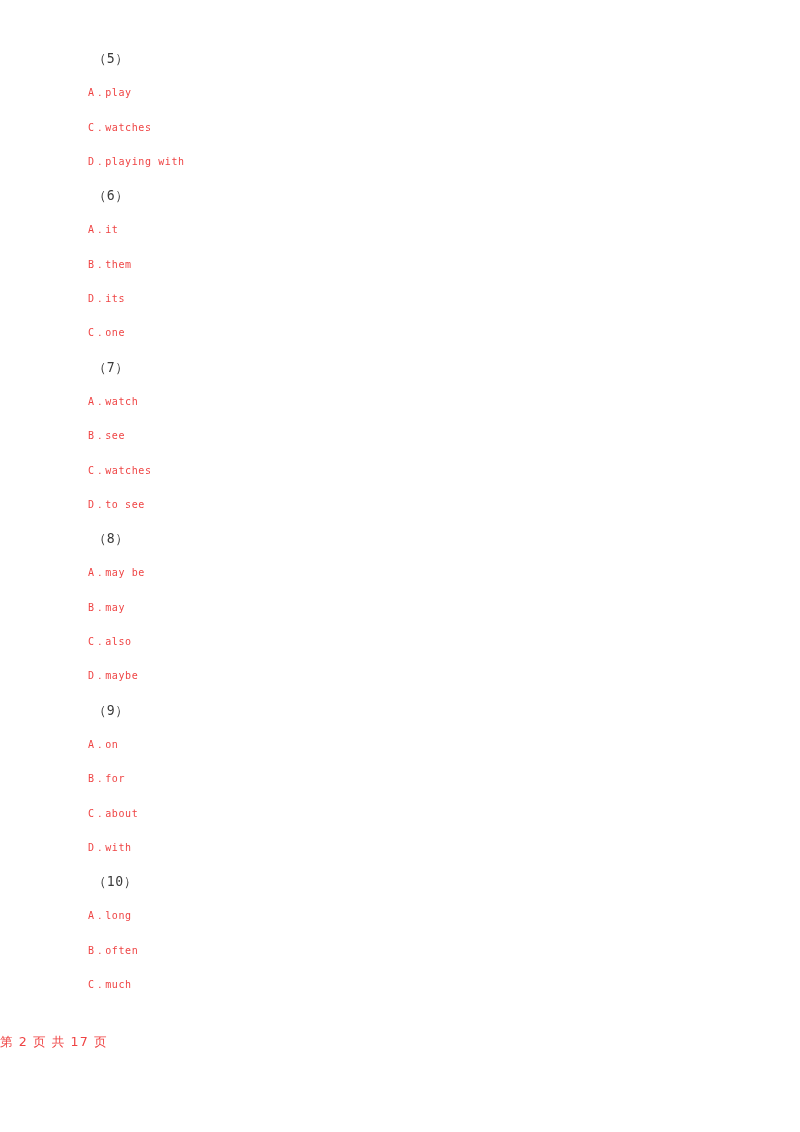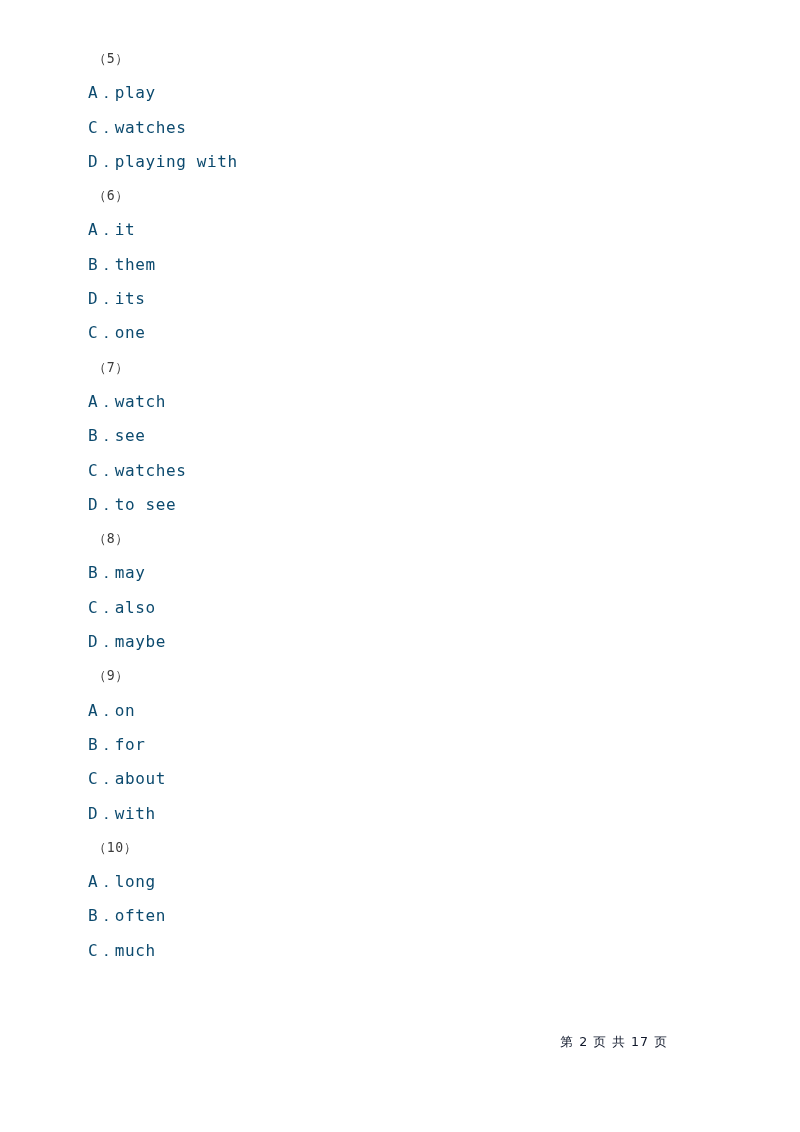--- a/index.html
+++ b/index.html
@@ -45,22 +45,22 @@
     font-size: 13.2px;
     line-height: 34.3px;
     height: 34.3px;
     letter-spacing: 0.6px;
     padding-left: 5px;
     white-space: pre;
   }
 
   
   .option-line {
-    color: #0c4a6e;
-    font-size: 16px;
+    color: #ef4444;
+    font-size: 10px;
     line-height: 34.3px;
     height: 34.3px;
     letter-spacing: 0.6px;
     white-space: pre;
   }
 
   .option-letter {
     display: inline;
   }
   .option-sep {
@@ -69,22 +69,22 @@
   .option-text {
     display: inline;
   }
 
   
   .page-footer {
     position: absolute;
     left: 0;
     top: 1031px;
     width: 668px;
-    text-align: right;
-    color: #0f172a;
+    text-align: left;
+    color: #ef4444;
     font-size: 12.6px;
     line-height: 22px;
     letter-spacing: 1.1px;
     white-space: pre;
     font-family: "DejaVu Sans", "Liberation Sans", sans-serif;
   }
 </style>
 </head>
 <body>
 
@@ -110,20 +110,21 @@
     <div class="question-block">
       <div class="question-number">（7）</div>
       <div class="option-line"><span class="option-letter">A</span><span class="option-sep">．</span><span class="option-text">watch</span></div>
       <div class="option-line"><span class="option-letter">B</span><span class="option-sep">．</span><span class="option-text">see</span></div>
       <div class="option-line"><span class="option-letter">C</span><span class="option-sep">．</span><span class="option-text">watches</span></div>
       <div class="option-line"><span class="option-letter">D</span><span class="option-sep">．</span><span class="option-text">to see</span></div>
     </div>
 
     <div class="question-block">
       <div class="question-number">（8）</div>
+      <div class="option-line"><span class="option-letter">A</span><span class="option-sep">．</span><span class="option-text">may be</span></div>
       <div class="option-line"><span class="option-letter">B</span><span class="option-sep">．</span><span class="option-text">may</span></div>
       <div class="option-line"><span class="option-letter">C</span><span class="option-sep">．</span><span class="option-text">also</span></div>
       <div class="option-line"><span class="option-letter">D</span><span class="option-sep">．</span><span class="option-text">maybe</span></div>
     </div>
 
     <div class="question-block">
       <div class="question-number">（9）</div>
       <div class="option-line"><span class="option-letter">A</span><span class="option-sep">．</span><span class="option-text">on</span></div>
       <div class="option-line"><span class="option-letter">B</span><span class="option-sep">．</span><span class="option-text">for</span></div>
       <div class="option-line"><span class="option-letter">C</span><span class="option-sep">．</span><span class="option-text">about</span></div>

